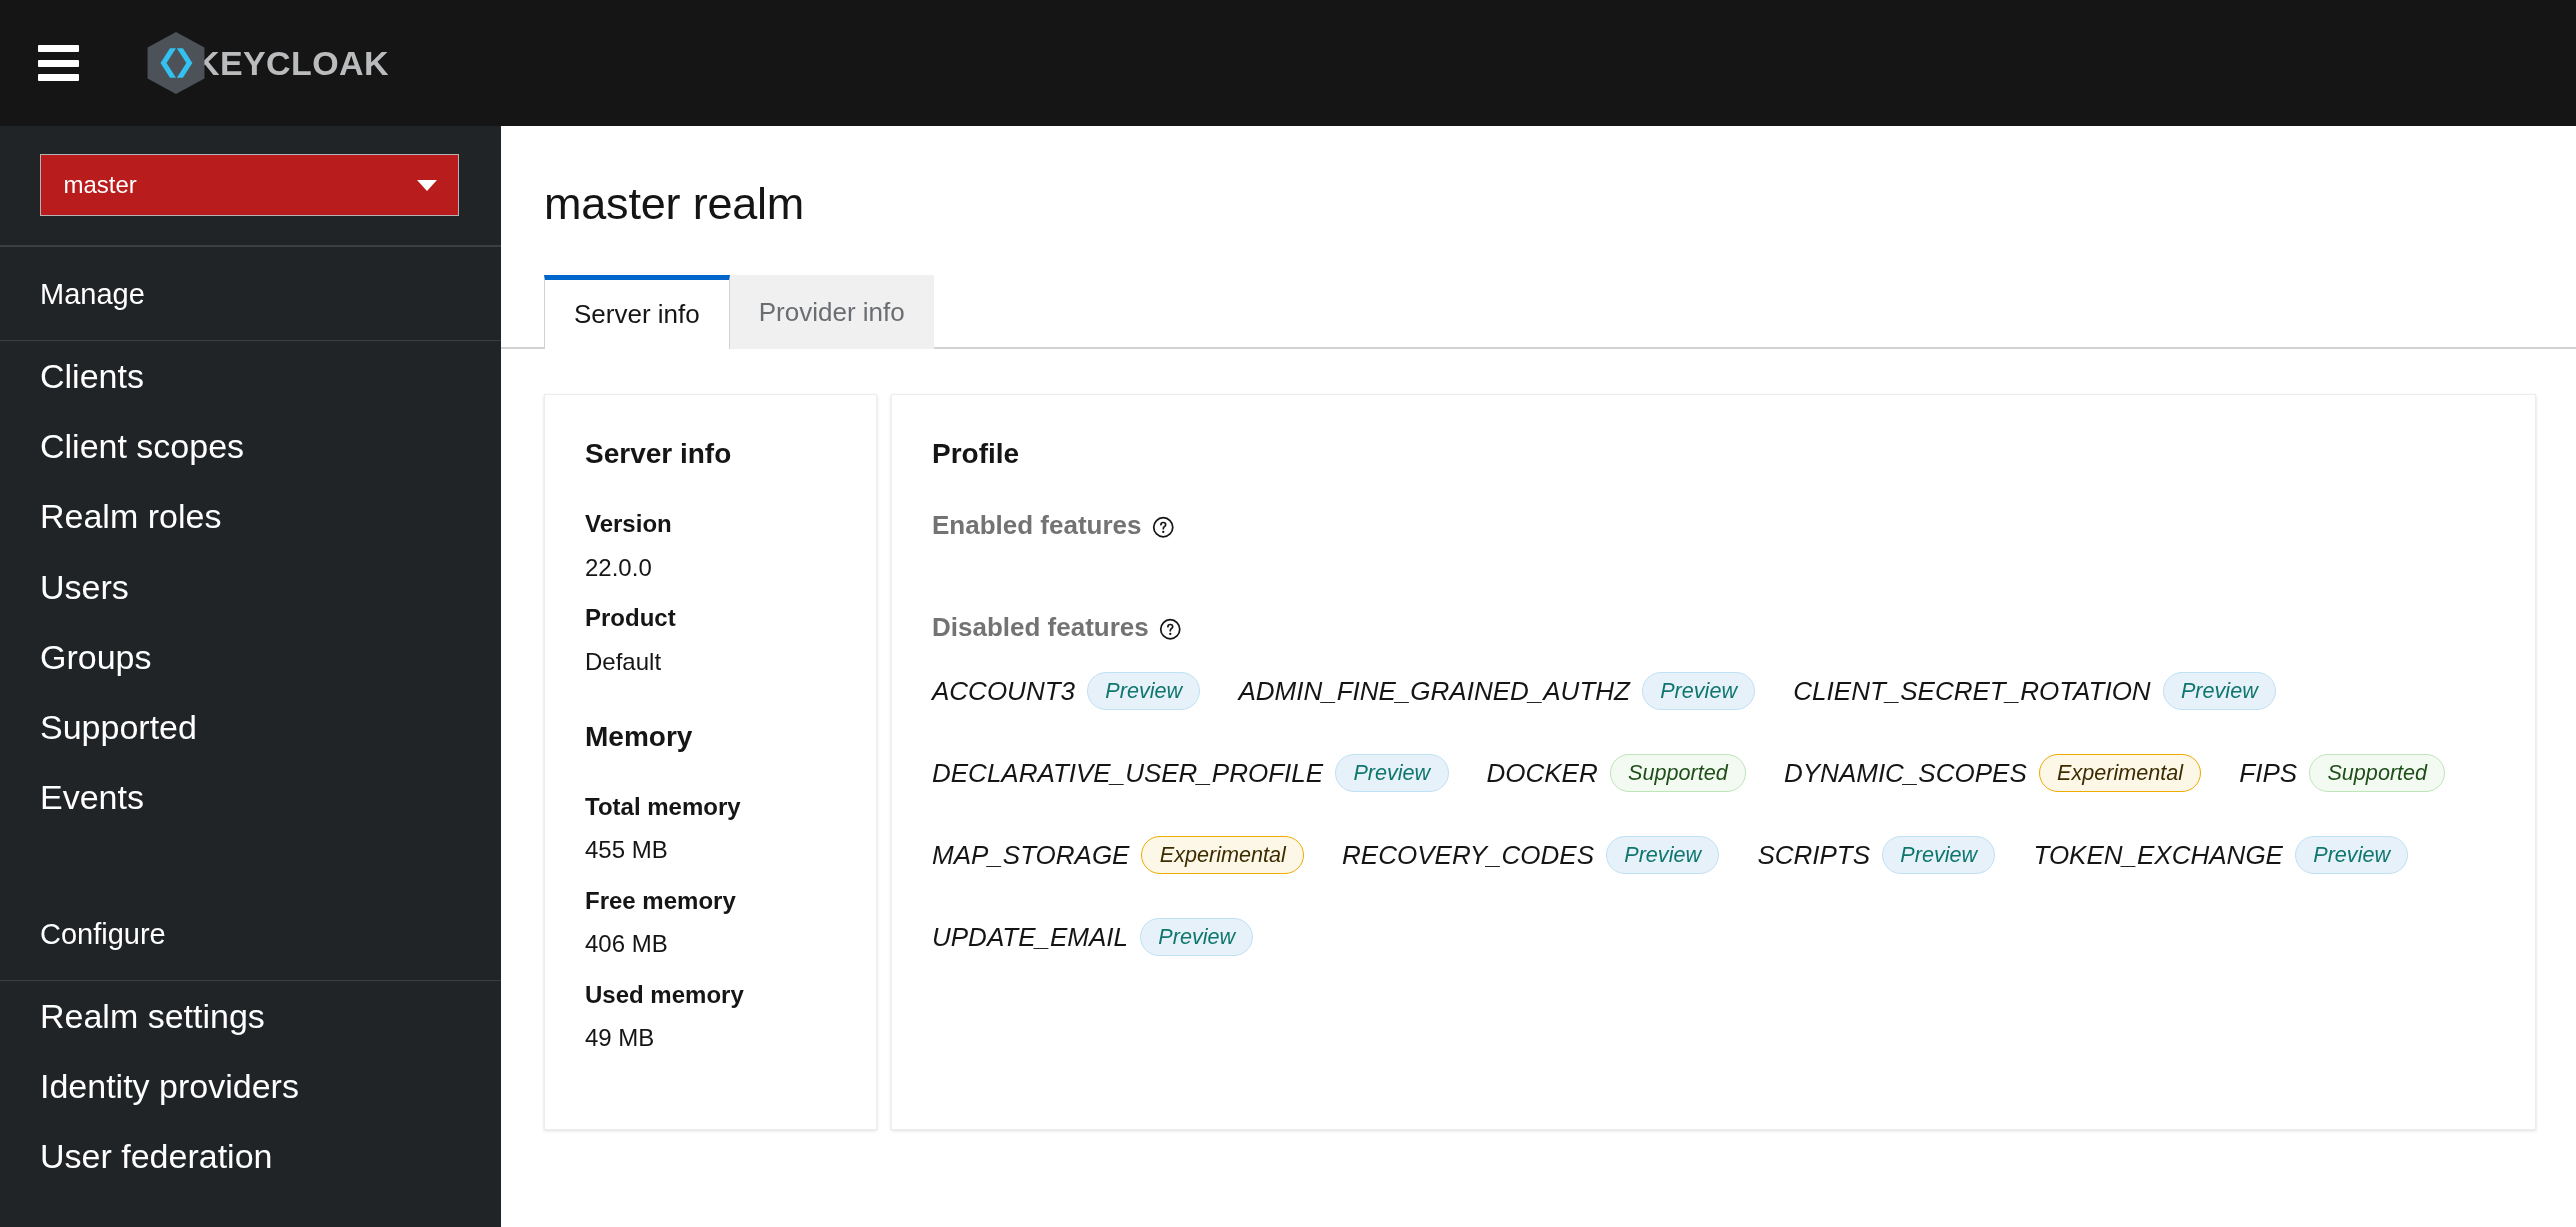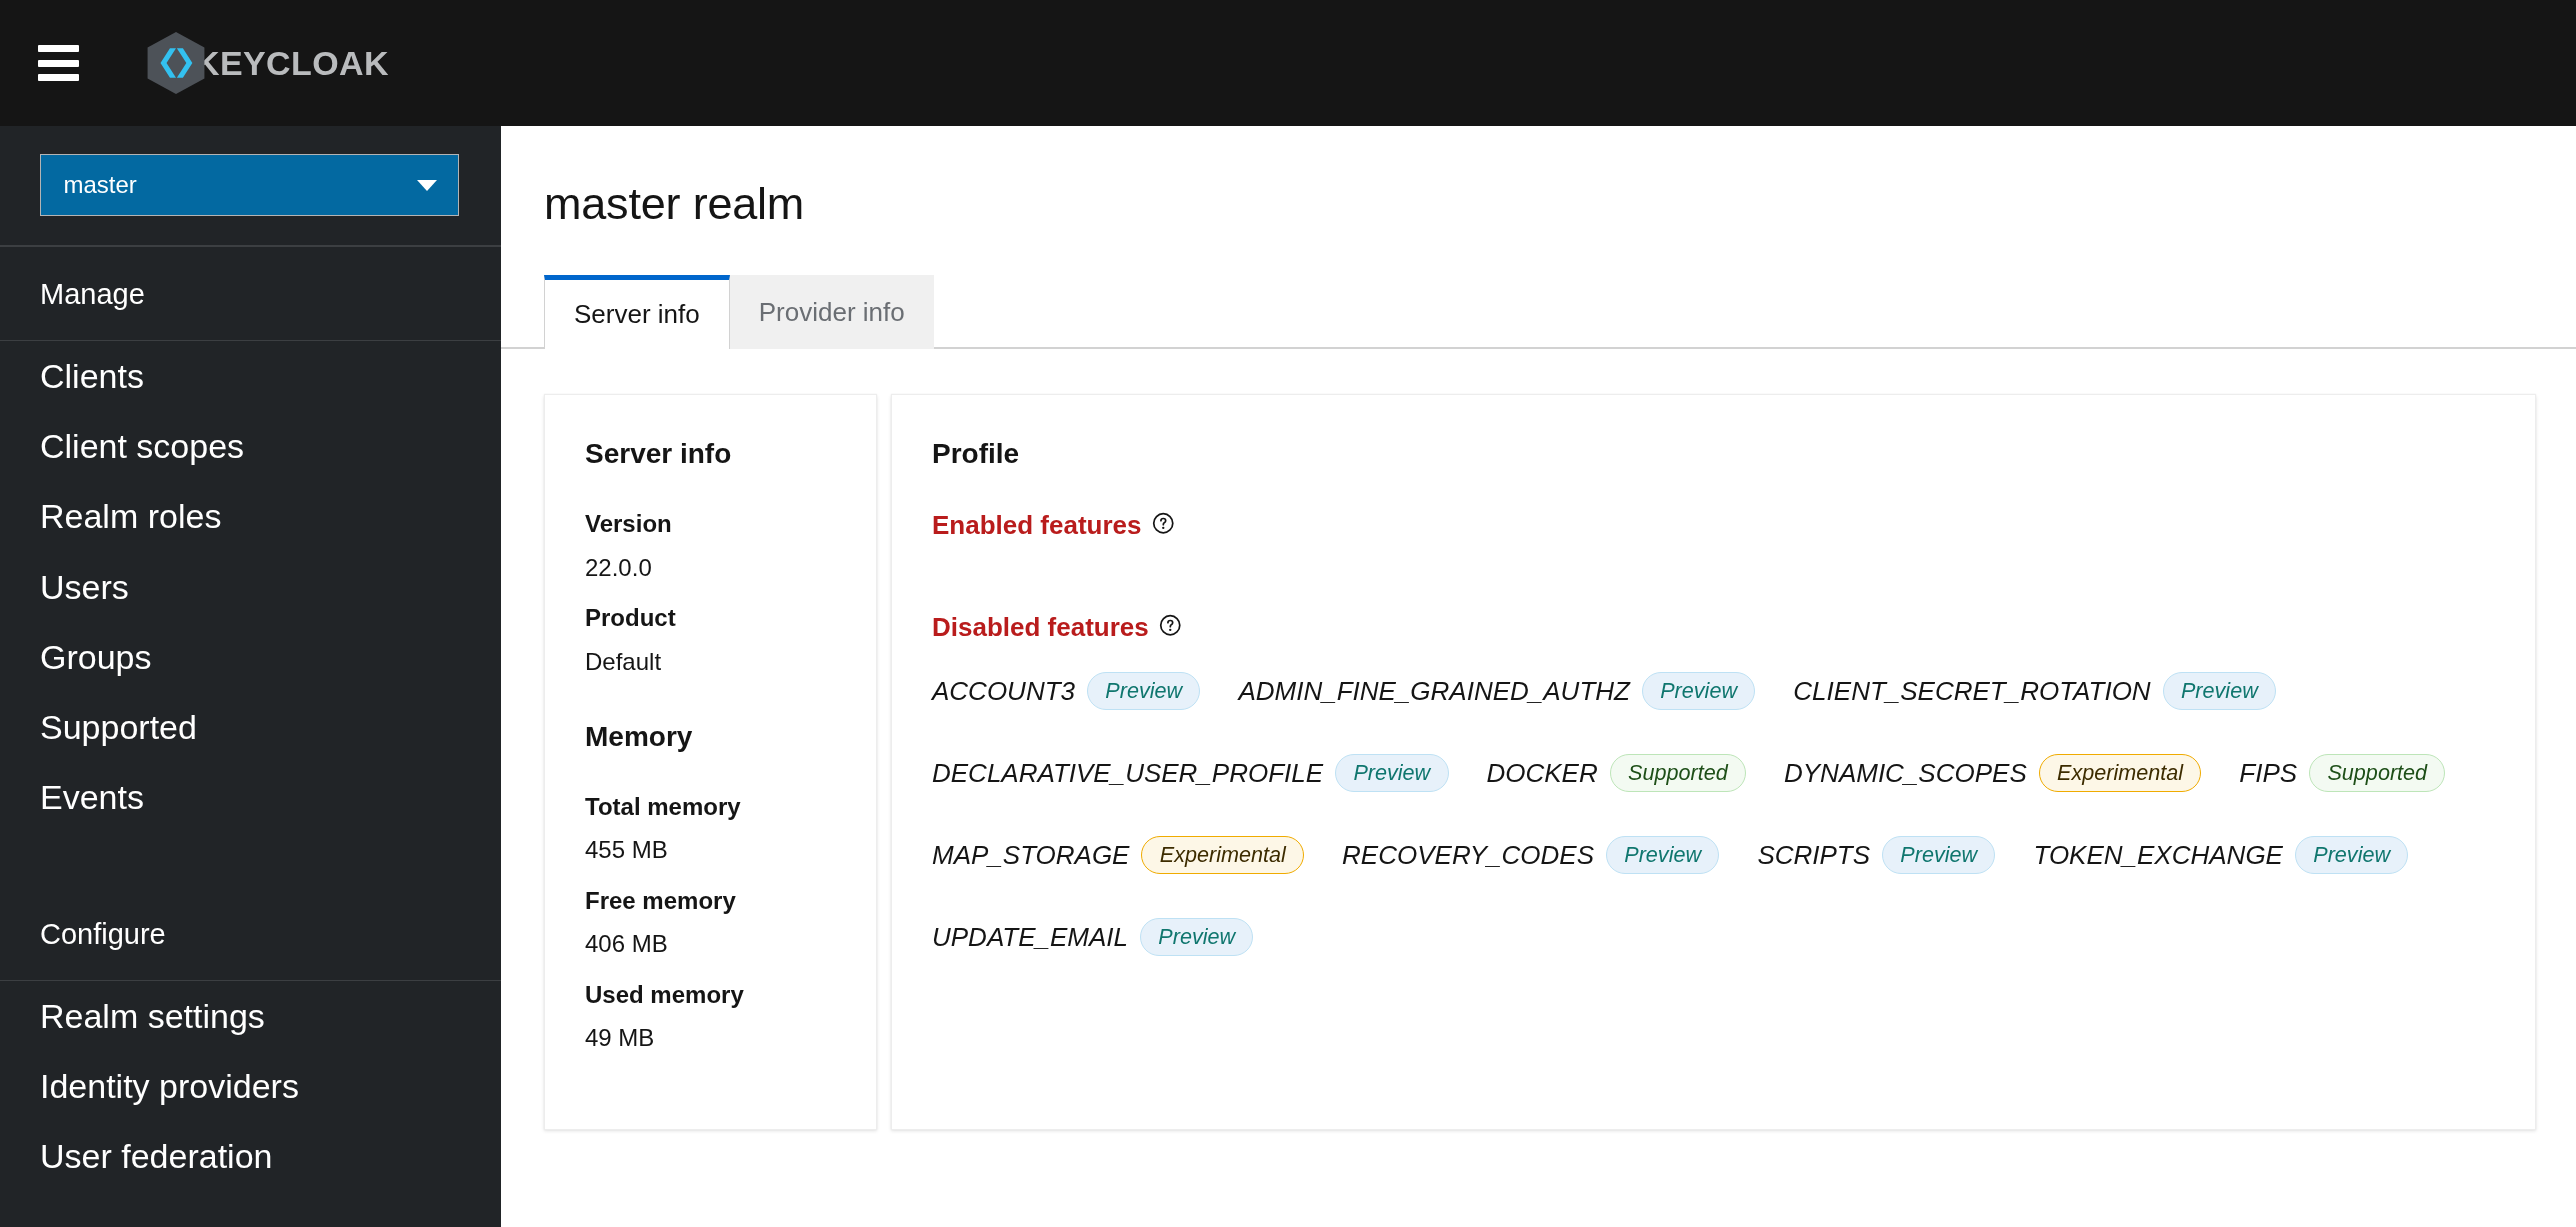--- a/index.html
+++ b/index.html
@@ -122,21 +122,21 @@
     height: 1101px;
     background: #212427;
     color: #ffffff;
   }
   .realm-select-wrap {
     padding: 28px 41px 29px 40px;
   }
   .realm-select {
     width: 419px;
     height: 62px;
-    background: #0369a1;
+    background: #b91c1c;
     border: 1.7px solid #b4b4b4;
     display: flex;
     align-items: center;
     padding: 0 21px 0 22.5px;
     cursor: pointer;
     gap: 28px;
   }
   .realm-select-label {
     font-size: 24px;
     color: #ffffff;
@@ -255,23 +255,23 @@
     font-size: 24px;
     font-weight: 400;
     color: #151515;
     margin-bottom: 22.5px;
   }
   .section-gap { height: 22.5px; }
 
   .features-label {
     font-size: 26px;
     font-weight: 700;
-    color: #b91c1c;
-    display: flex;
-    align-items: flex-start;
+    color: #737373;
+    display: flex;
+    align-items: center;
     gap: 10px;
   }
   .help-sm {
     width: 22.5px;
     height: 22.5px;
     cursor: pointer;
     display: inline-block;
   }
   .features-row-gap { height: 50px; }
   .features-list {

